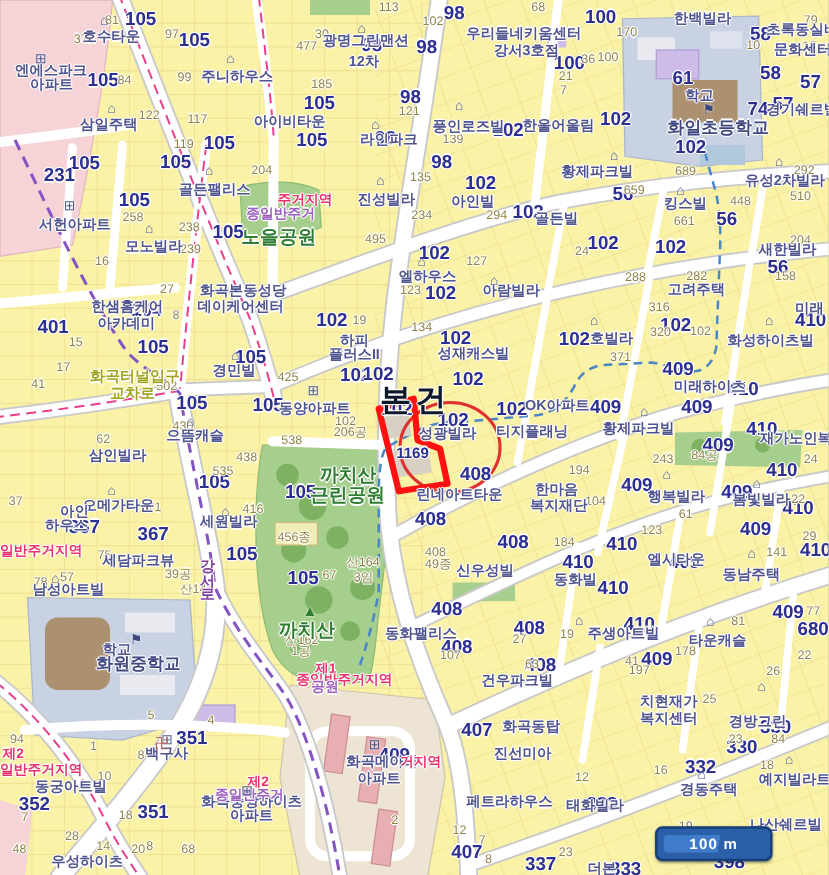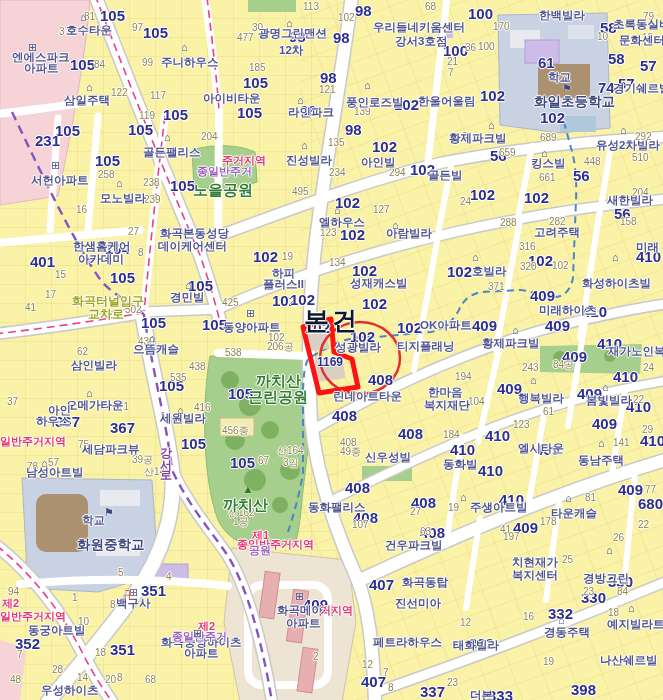--- a/index.html
+++ b/index.html
@@ -440,21 +440,21 @@
       <span class="lb nm" style="left: 272px; top: 268px;">하피</span>
       <span class="lb nm" style="left: 263px; top: 279px;">플러스II</span>
       <span class="lb nm" style="left: 350px; top: 278px;">성재캐스빌</span>
       <span class="lb nm" style="left: 223px; top: 322px;">동양아파트</span>
       <span class="lb nm" style="left: 170px; top: 292px;">경민빌</span>
       <span class="lb nm" style="left: 133px; top: 344px;">으뜸캐슬</span>
       <span class="lb nm" style="left: 73px; top: 241px;">한샘홈케어</span>
       <span class="lb nm" style="left: 78px; top: 254px;">아카데미</span>
       <span class="lb nm" style="left: 420px; top: 320px;">OK아파트</span>
       <span class="lb nm" style="left: 472px; top: 266px;">호빌라</span>
-      <span class="lb nm" style="left: 582px; top: 268px; margin-top: 10px;">화성하이츠빌</span>
+      <span class="lb nm" style="left: 582px; top: 268px;">화성하이츠빌</span>
       <span class="lb nm" style="left: 539px; top: 305px;">미래하이츠</span>
       <span class="lb nm" style="left: 636px; top: 242px;">미래</span>
       <span class="lb nm" style="left: 482px; top: 338px;">황제파크빌</span>
       <span class="lb nm" style="left: 608px; top: 346px;">재가노인복</span>
       <span class="lb nm" style="left: 335px; top: 342px;">성광빌라</span>
       <span class="lb nm" style="left: 397px; top: 341px;">티지플래닝</span>
       <span class="lb nm" style="left: 333px; top: 391px;">린네아트타운</span>
       <span class="lb nm" style="left: 365px; top: 452px;">신우성빌</span>
       <span class="lb nm" style="left: 428px; top: 387px;">한마음</span>
       <span class="lb nm" style="left: 424px; top: 400px;">복지재단</span>
@@ -486,21 +486,21 @@
       <span class="lb nm" style="left: 184px; top: 648px;">아파트</span>
       <span class="lb nm" style="left: 116px; top: 598px;">백구사</span>
       <span class="lb nm" style="left: 28px; top: 625px;">동궁아트빌</span>
       <span class="lb nm" style="left: 41px; top: 685px;">우성하이츠</span>
       <span class="lb nm" style="left: 453px; top: 640px;">태화빌라</span>
       <span class="lb nm" style="left: 544px; top: 627px;">경동주택</span>
       <span class="lb nm" style="left: 607px; top: 619px;">예지빌라트</span>
       <span class="lb nm" style="left: 600px; top: 655px;">나산쉐르빌</span>
       <span class="lb nm" style="left: 470px; top: 690px;">더본</span>
       <span class="lb nmlg" style="left: 534px; top: 95px;">화일초등학교</span>
-      <span class="lb nmlg" style="left: 77px; top: 524px; margin-top: 14px;">화원중학교</span>
+      <span class="lb nmlg" style="left: 77px; top: 524px;">화원중학교</span>
       <span class="lb nm" style="left: 548px; top: 72px;">학교</span>
       <span class="lb nm" style="left: 82px; top: 515px;">학교</span>
       <span class="lb pklg" style="left: 193px; top: 182px;">노을공원</span>
       <span class="lb pklg" style="left: 256px; top: 373px;">까치산</span>
       <span class="lb pklg" style="left: 248px; top: 389px;">근린공원</span>
       <span class="lb pklg" style="left: 223px; top: 497px;">까치산</span>
       <span class="lb zr" style="left: 0px; top: 436px;">일반주거지역</span>
       <span class="lb zr" style="left: 252px; top: 530px;">제1</span>
       <span class="lb zr" style="left: 237px; top: 539px;">종일반주거지역</span>
       <span class="lb zr" style="left: 198px; top: 621px;">제2</span>
@@ -550,13 +550,17 @@
       <span class="lb ic ic-apt" style="left: 246px; top: 308px;">⊞</span>
       <span class="lb ic ic-apt" style="left: 129px; top: 587px;">⊞</span>
       <span class="lb ic ic-apt" style="left: 193px; top: 628px;">⊞</span>
       <span class="lb ic ic-apt" style="left: 295px; top: 591px;">⊞</span>
       <span class="lb ic ic-flag" style="left: 104px; top: 507px;">⚑</span>
       <span class="lb ic ic-flag" style="left: 562px; top: 83px;">⚑</span>
       <span class="lb ic ic-mtn" style="left: 242px; top: 483px;">▲</span>
       <span class="lb ic ic-temple" style="left: 124px; top: 590px;">卍</span>
     </div>
 
+  <div id="scalebar">
+    <div class="inner"></div>
+    <span class="txt">100 m</span>
+  </div>
 </div>
 
 </body></html>

